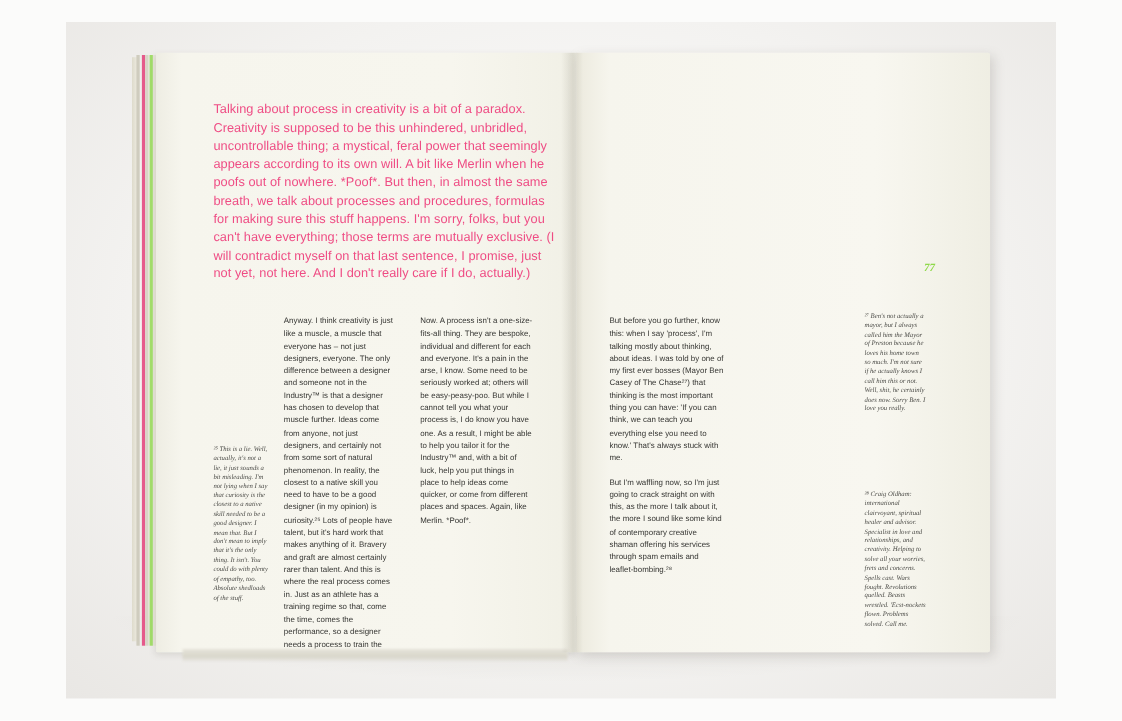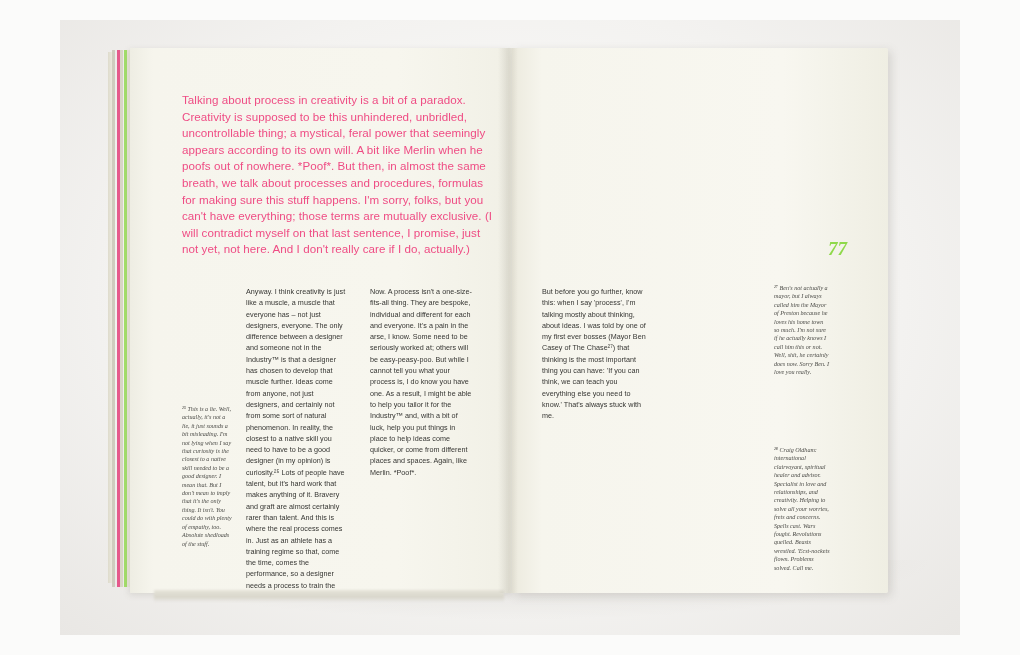--- a/index.html
+++ b/index.html
@@ -25,21 +25,21 @@
   .ambient {
     position: absolute;
     left: 60px; top: 20px; right: 60px; bottom: 20px;
     background: radial-gradient(ellipse at 50% 45%, #ffffff 0%, #f3f2f0 62%, #e9e7e4 100%);
     filter: blur(0.5px);
   }
 
   
   .book {
     position: absolute;
-    left: 106px;
+    left: 118px;
     top: 48px;
     width: 790px;
     height: 545px;
   }
 
   .page {
     position: absolute;
     top: 0;
     bottom: 0;
     background: #f5f4ec;
@@ -118,21 +118,21 @@
 
   
   .rp-col1  { left: 30px;  top: 238px; width: 104px; }
   .rp-note  { left: 262px; top: 236px; width: 56px; }
 
   .folio {
     position: absolute;
     left: 316px;
     top: 190px;
     color: #8fd94a;
-    font-size: 19px;
+    font-size: 10px;
     font-style: italic;
     font-family: "Liberation Serif", serif;
     font-weight: bold;
   }
 
   
   .edge-bottom {
     position: absolute;
     left: 24px;
     right: 8px;
@@ -189,20 +189,21 @@
       </div>
 
       <div class="edge-bottom"></div>
     </div>
 
     <div class="page page-right">
       <div class="folio">77</div>
 
       <div class="bodycol rp-col1">
         <p>But before you go further, know this: when I say 'process', I'm talking mostly about thinking, about ideas. I was told by one of my first ever bosses (Mayor Ben Casey of The Chase²⁷) that thinking is the most important thing you can have: 'If you can think, we can teach you everything else you need to know.' That's always stuck with me.</p>
+        <p>But I'm waffling now, so I'm just going to crack straight on with this, as the more I talk about it, the more I sound like some kind of contemporary creative shaman offering his services through spam emails and leaflet-bombing.²⁸</p>
       </div>
 
       <div class="colnote rp-note">²⁷ Ben's not actually a mayor, but I always called him the Mayor of Preston because he loves his home town so much. I'm not sure if he actually knows I call him this or not. Well, shit, he certainly does now. Sorry Ben. I love you really.</div>
       <div class="colnote rp-note" style="top:398px;">²⁸ Craig Oldham: international clairvoyant, spiritual healer and advisor. Specialist in love and relationships, and creativity. Helping to solve all your worries, frets and concerns. Spells cast. Wars fought. Revolutions quelled. Beasts wrestled. 'Ecst-nockets flown. Problems solved. Call me.</div>
     </div>
 
     <div class="gutter"></div>
   </div>
 </div>
 

